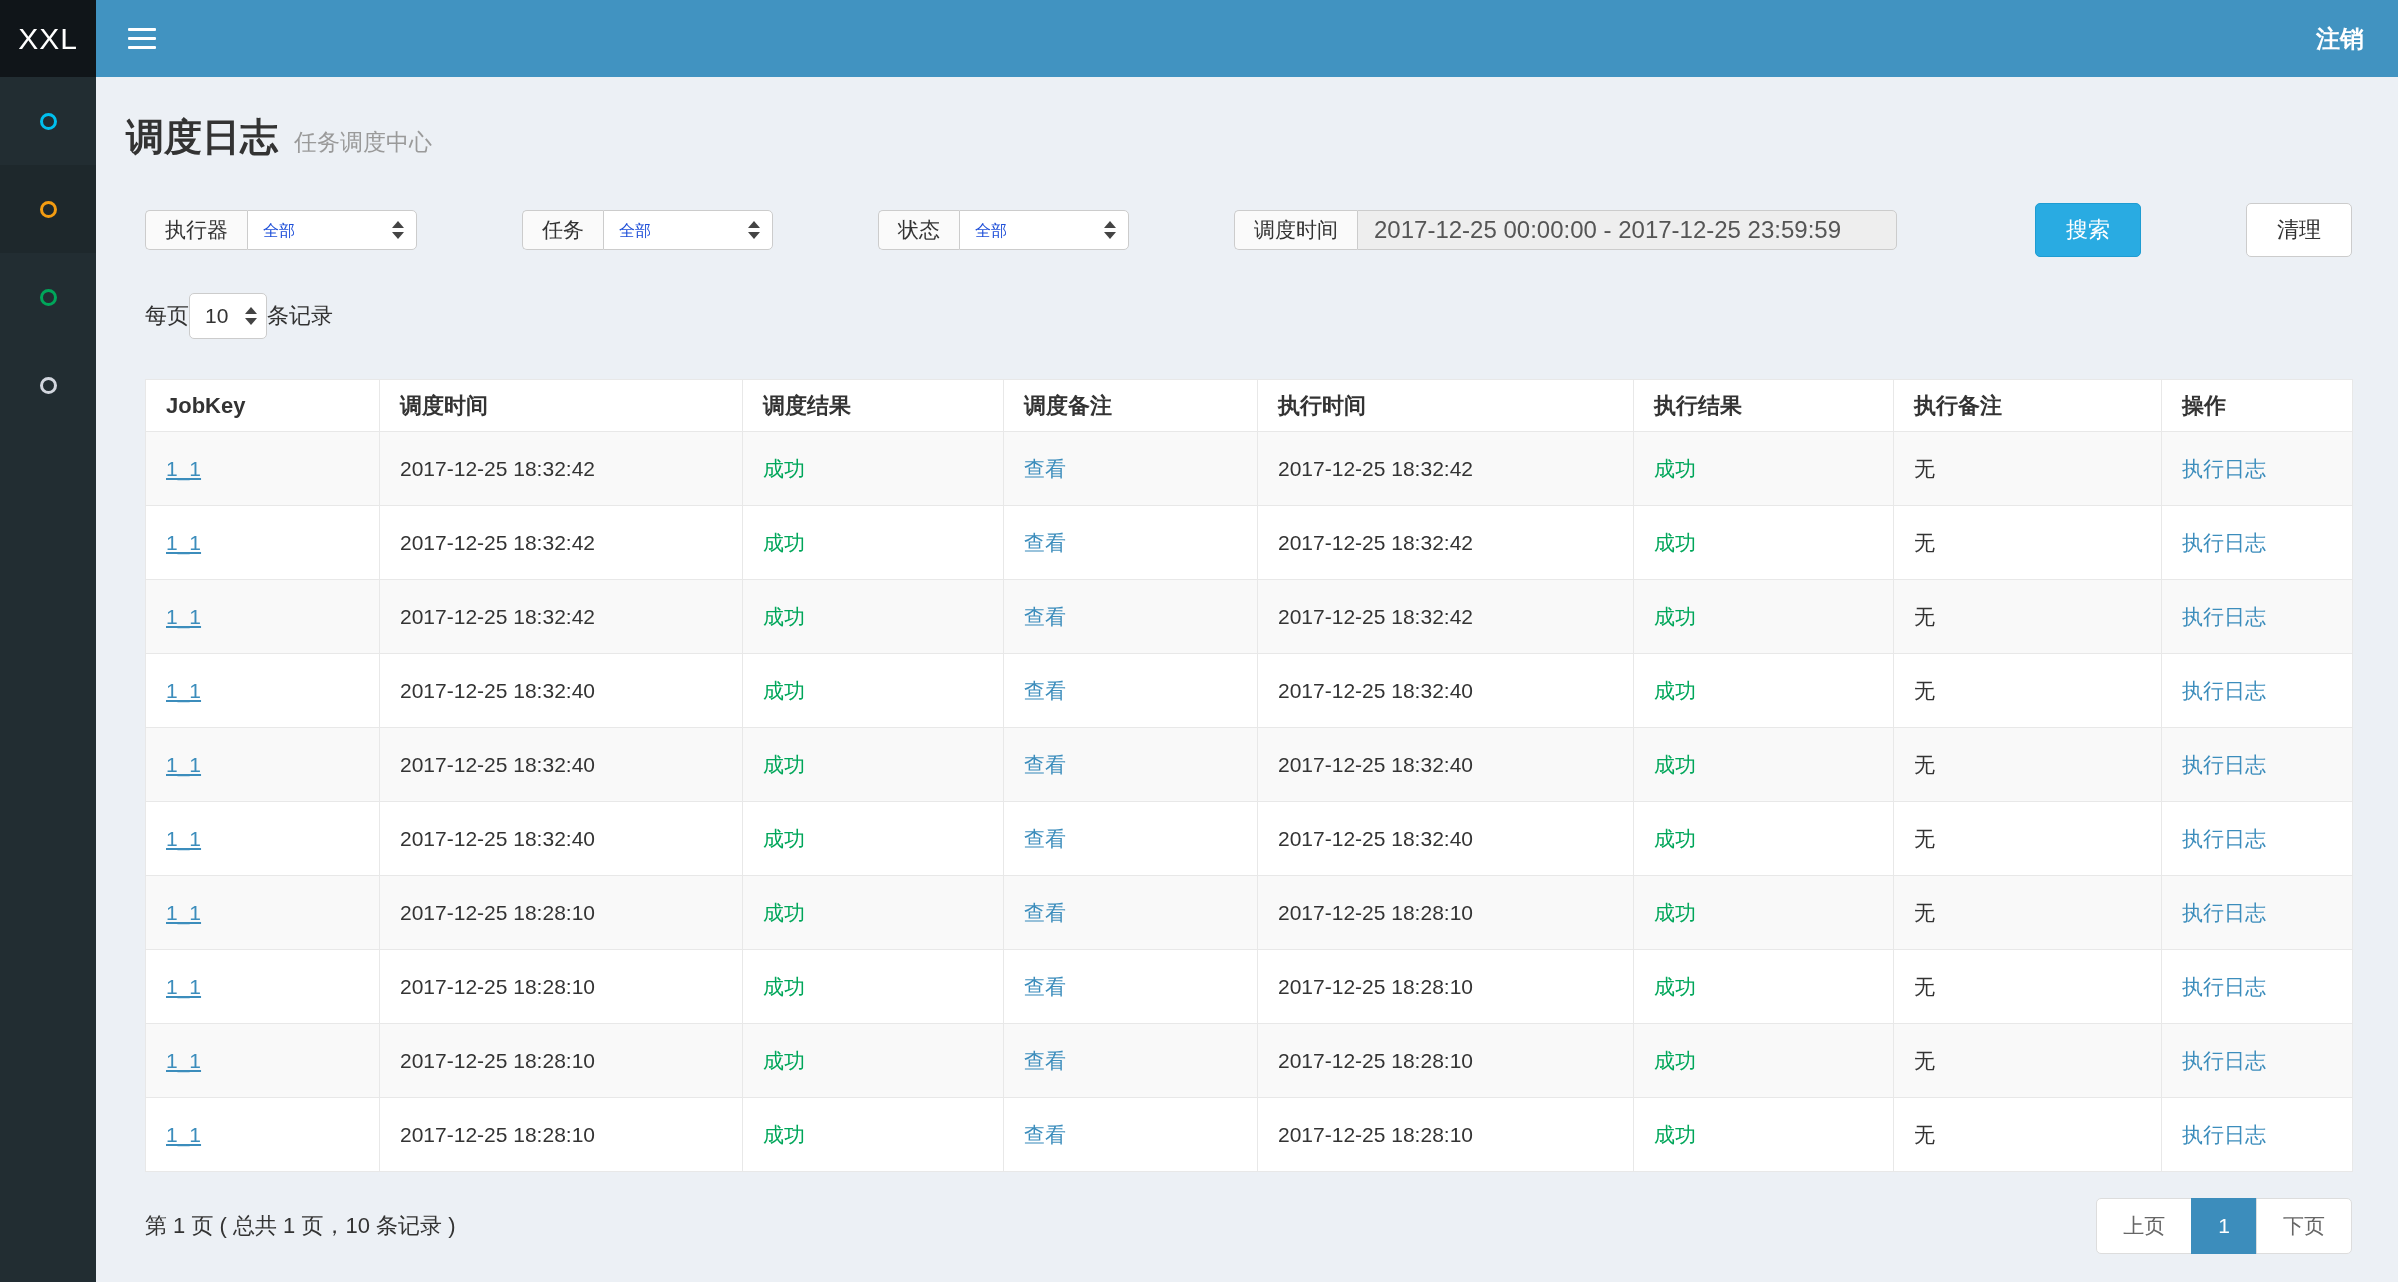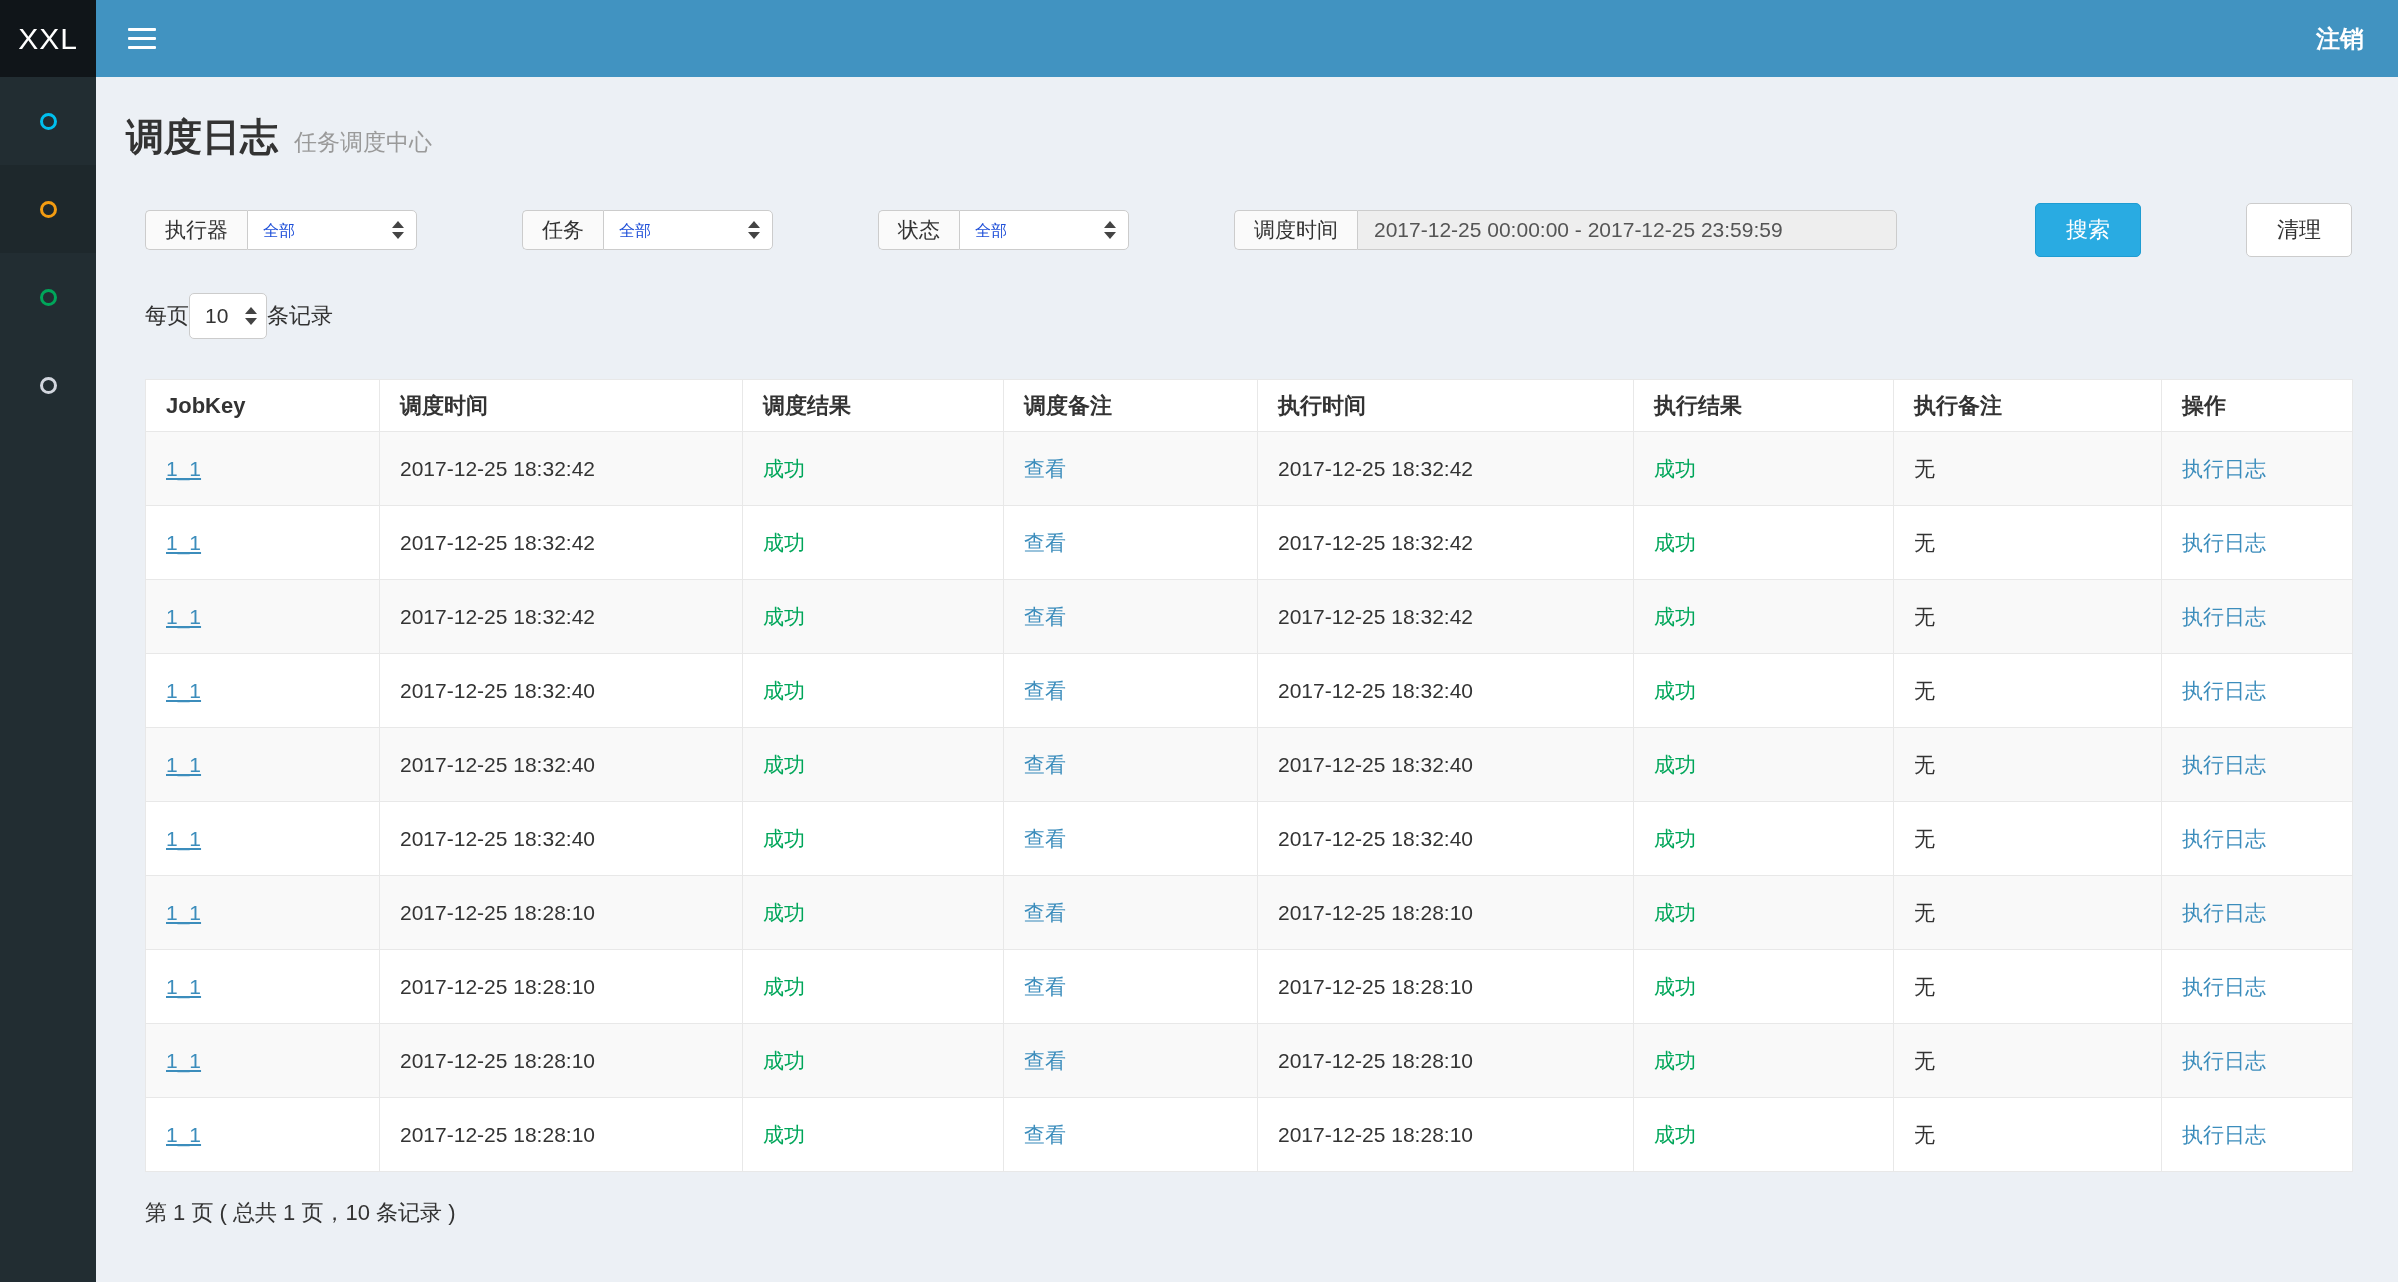--- a/index.html
+++ b/index.html
@@ -38,21 +38,21 @@
   .content-body { padding-left:19px; }
 
   
   .filters { margin-top:44px; display:flex; align-items:center; gap:105px; }
   .input-group { display:flex; height:40px; flex:0 0 auto; }
   .ig-addon { background:#fafafa; border:1px solid #ccc; border-right:none; border-radius:5px 0 0 5px; display:flex; align-items:center; padding:0 19px; font-size:21px; color:#333; white-space:nowrap; }
   .ig-select { position:relative; width:170px; background:#fff; border:1px solid #ccc; border-radius:0 5px 5px 0; display:flex; align-items:center; padding:3px 36px 0 15px; font-size:16px; color:#1d4ed8; cursor:pointer; }
   .arrows { position:absolute; right:12px; top:50%; transform:translateY(-50%); display:flex; flex-direction:column; gap:4px; }
   .arrows .up   { width:0; height:0; border-left:6px solid transparent; border-right:6px solid transparent; border-bottom:7px solid #444; }
   .arrows .down { width:0; height:0; border-left:6px solid transparent; border-right:6px solid transparent; border-top:7px solid #444; }
-  .ig-input { width:540px; background:#eee; border:1px solid #ccc; border-radius:0 5px 5px 0; font-size:21px; color:#555; padding:0 16px; font-family:inherit; outline:none; }
+  .ig-input { width:540px; background:#eee; border:1px solid #ccc; border-radius:0 5px 5px 0; font-size:24px; color:#555; padding:0 16px; font-family:inherit; outline:none; }
   .btn { height:54px; border-radius:5px; font-size:22px; padding:4px 30px; cursor:pointer; border:1px solid transparent; font-family:inherit; }
   .btn-search { background:#29abe2; border-color:#1e9cd2; color:#fff; margin-left:auto; }
   .btn-clear  { background:#fff; border-color:#ccc; color:#333; }
 
   
   .page-size-row { margin-top:36px; display:flex; align-items:center; font-size:22px; color:#333; }
   .mini-select { position:relative; width:78px; height:46px; background:#fff; border:1px solid #ccc; border-radius:5px; display:flex; align-items:center; padding:0 30px 0 15px; font-size:21px; cursor:pointer; }
   .mini-select .arrows { right:9px; }
 
   
@@ -291,16 +291,21 @@
     <td><span class="text-success">成功</span></td>
     <td>无</td>
     <td><a class="tlink">执行日志</a></td>
   </tr>
           </tbody>
       </table>
     </div>
 
     <div class="table-footer">
       <span class="summary">第 1 页 ( 总共 1 页，10 条记录 )</span>
+      <div class="pagination">
+        <div class="page-btn first">上页</div>
+        <div class="page-btn active">1</div>
+        <div class="page-btn last">下页</div>
+      </div>
     </div>
 
   </div>
 </main>
 
 </body></html>

